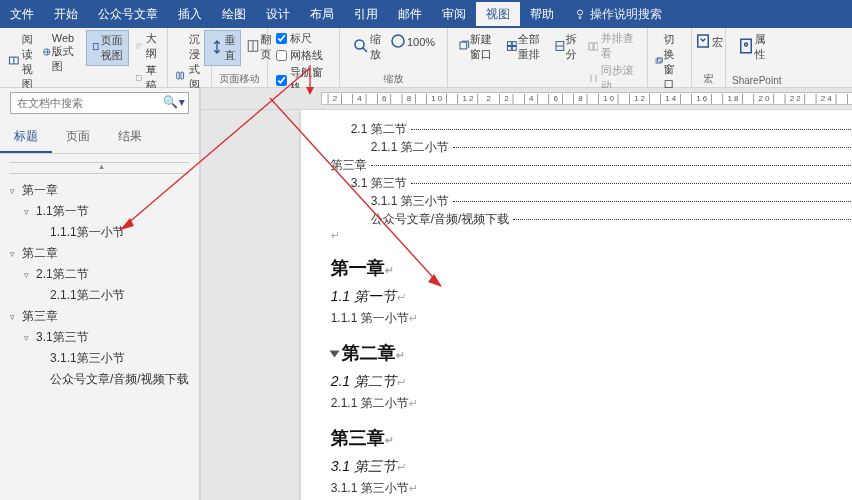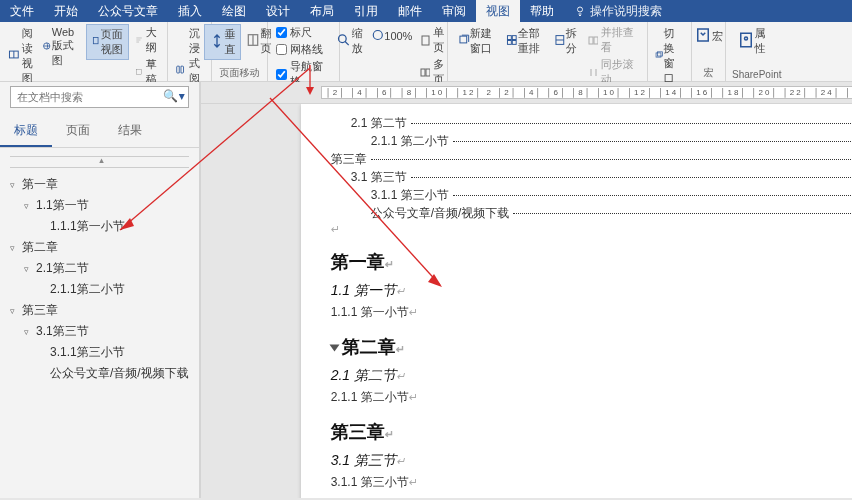--- a/index.html
+++ b/index.html
@@ -1,17 +1,17 @@
 <!DOCTYPE html>
 <html><head>
 <meta charset="utf-8">
 <style>
 *{margin:0;padding:0;box-sizing:border-box;font-family:"Microsoft YaHei",sans-serif}
 body{width:852px;height:500px;overflow:hidden;background:#e6e6e6;font-size:12px;color:#333}
-.menubar{height:22px;background:#2b579a;display:flex;align-items:center;color:#fff}
+.menubar{height:28px;background:#2b579a;display:flex;align-items:center;color:#fff}
 .menu-tab{padding:0 10px;height:24px;line-height:24px;cursor:pointer;font-size:12px}
 .menu-tab.active{background:#f3f3f3;color:#2b579a}
 .lightbulb{display:inline-flex;align-items:center;padding:0 10px;opacity:.9}
 .lightbulb svg{margin-right:4px}
 .ribbon{height:60px;background:#f3f3f3;border-bottom:1px solid #d4d4d4;display:flex}
 .ribbon-group{border-right:1px solid #d4d4d4;padding:2px 6px 0;display:flex;flex-direction:column;justify-content:space-between;align-items:center}
 .ribbon-group-content{display:flex;align-items:flex-start;flex:1}
 .ribbon-group-label{font-size:10px;color:#666;text-align:center;padding:1px 0;width:100%}
 .rbtn{display:flex;flex-direction:row;align-items:center;padding:2px 4px;cursor:pointer;font-size:11px;color:#444}
 .rbtn.big{min-width:34px}
@@ -190,41 +190,20 @@
           </svg>
           <span style="white-space:pre-line">缩
 放</span>
         </div>
       <div class="rbtn big">
           <svg width="18" height="18" viewBox="0 0 24 24" fill="none" stroke="#2b579a" stroke-width="2">
             <circle cx="12" cy="12" r="8"></circle>
           </svg>
           <span>100%</span>
         </div>
-      <div class="rcol" style="margin-left:2px">
-        <div class="rcheck">
-            <svg width="11" height="11" stroke="#666" fill="none">
-              <rect x="2" y="1" width="7" height="9"></rect>
-            </svg>
-            <span style="margin-left:3px">单页</span>
-          </div>
-        <div class="rcheck">
-            <svg width="11" height="11" stroke="#666" fill="none">
-              <rect x="1" y="2" width="4" height="7"></rect>
-              <rect x="6" y="2" width="4" height="7"></rect>
-            </svg>
-            <span style="margin-left:3px">多页</span>
-          </div>
-        <div class="rcheck">
-            <svg width="11" height="11" stroke="#666" fill="none">
-              <path d="M1 5h9M2 3l-1 2 1 2M9 3l1 2-1 2"></path>
-            </svg>
-            <span style="margin-left:3px">页宽</span>
-          </div>
-      </div>
     </div>
     <div class="ribbon-group-label">缩放</div>
   </div>
 
   <div class="ribbon-group" style="width:200px">
     <div class="ribbon-group-content">
       <div class="rbtn big">
           <svg width="18" height="18" viewBox="0 0 24 24" fill="none" stroke="#2b579a" stroke-width="2">
             <rect x="4" y="4" width="14" height="14"></rect>
             <path d="M8 2h14v14"></path>

